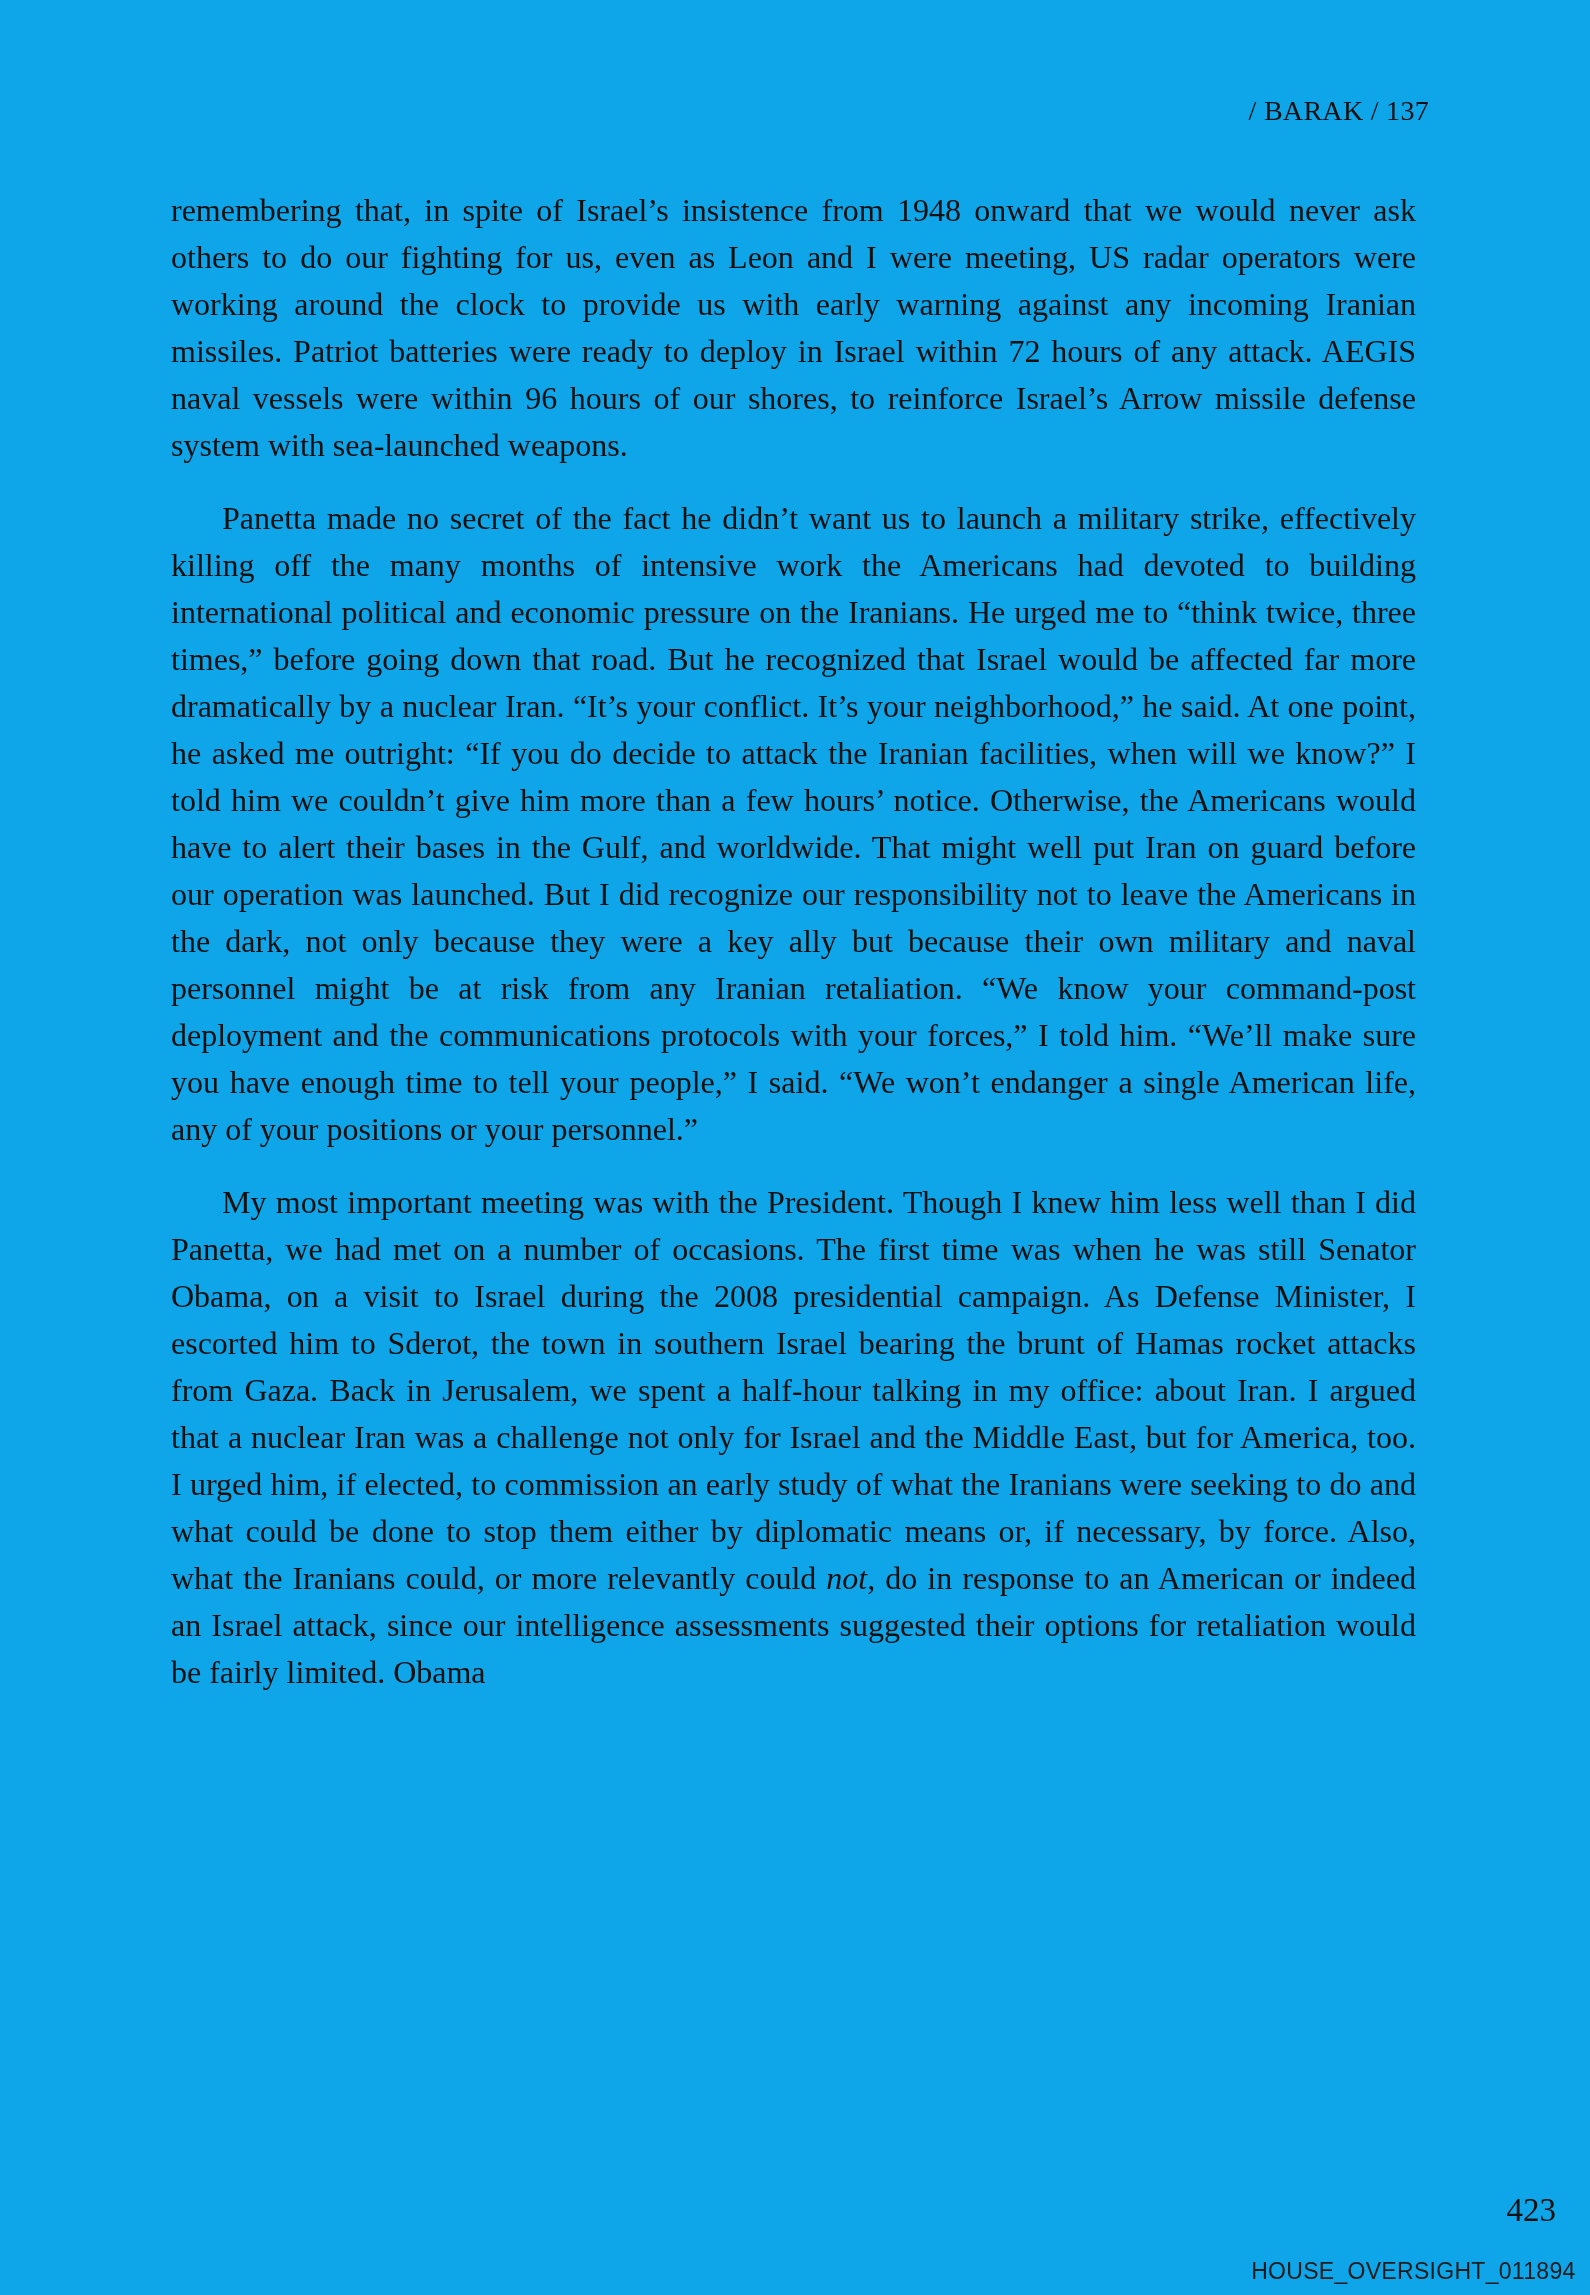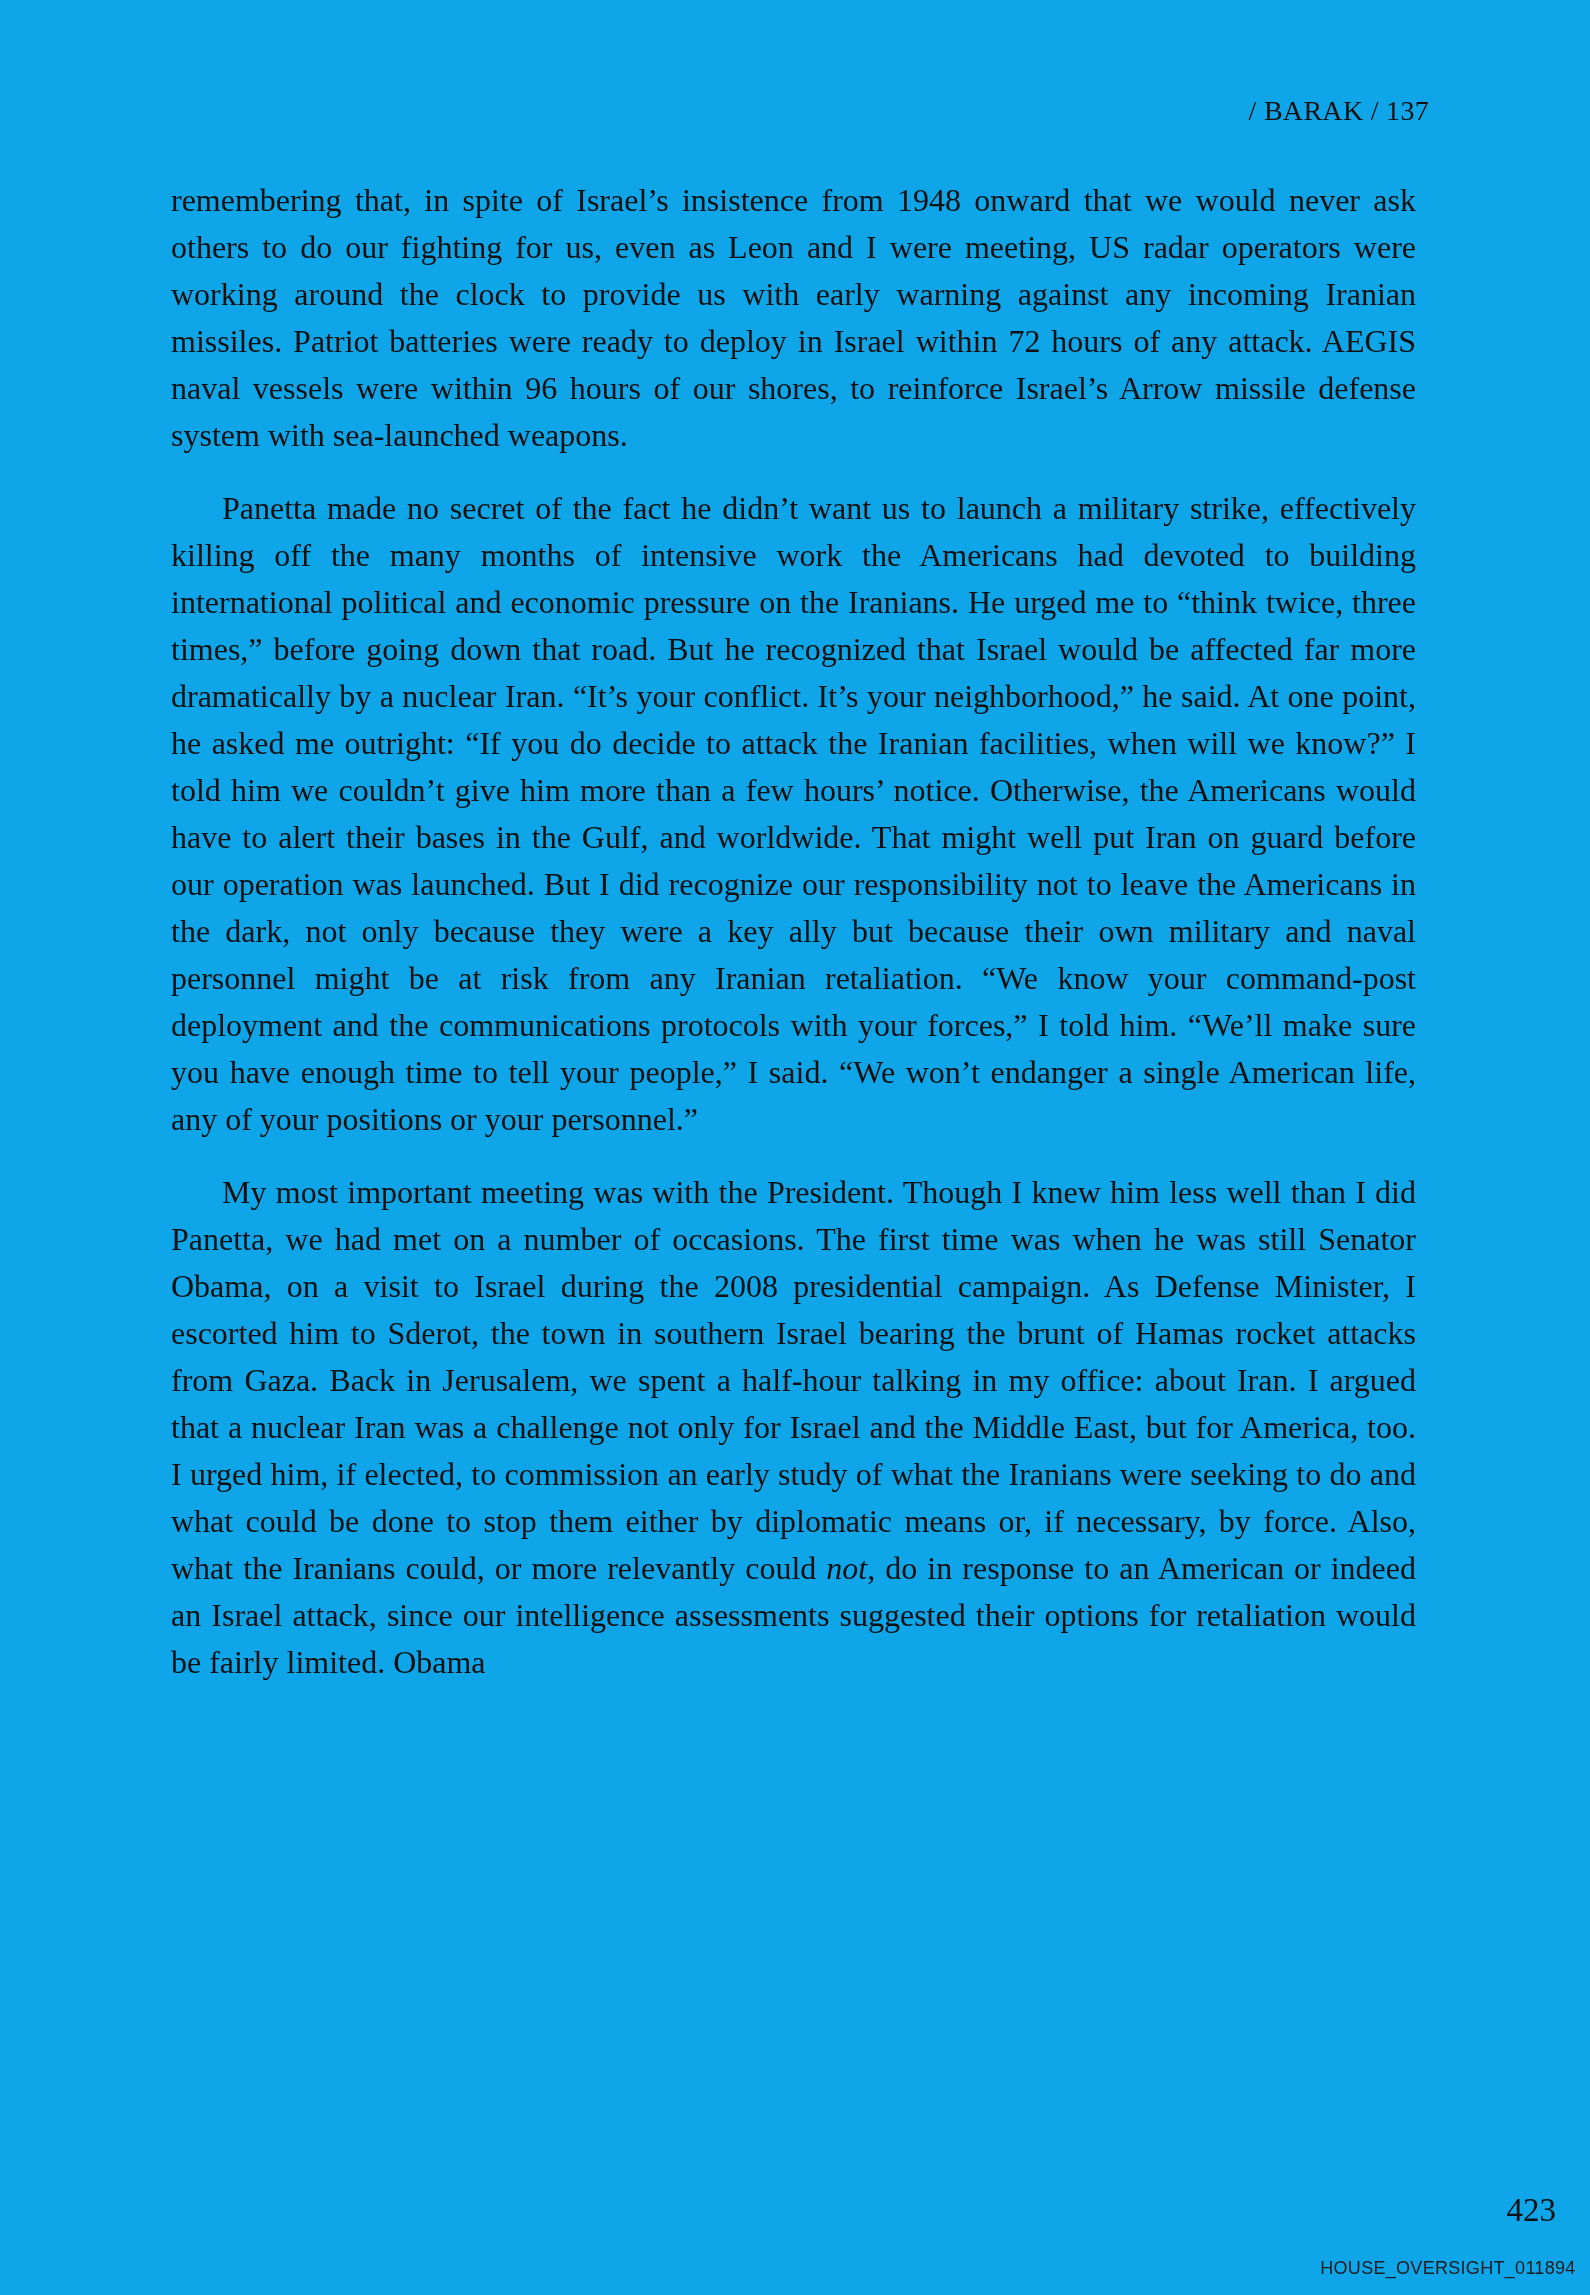--- a/index.html
+++ b/index.html
@@ -19,21 +19,21 @@
     .running-header {
       position: absolute;
       top: 95px;
       right: 162px;
       font-size: 28px;
       letter-spacing: 0.3px;
       white-space: nowrap;
     }
     .body-text {
       position: absolute;
-      top: 177px;
+      top: 187px;
       left: 171px;
       width: 1245px;
       font-size: 32px;
       line-height: 47px;
       text-align: justify;
     }
     .para {
       margin: 0 0 26px 0;
       text-indent: 51px;
     }
@@ -47,21 +47,21 @@
       position: absolute;
       top: 2192px;
       right: 35px;
       font-size: 33px;
     }
     .bates-stamp {
       position: absolute;
       top: 2258px;
       right: 15.4px;
       font-family: "Liberation Sans", sans-serif;
-      font-size: 18px;
+      font-size: 23px;
       color: #1c1c1c;
       letter-spacing: 0.3px;
       white-space: nowrap;
     }
   </style>
 </head>
 <body>
 
 <div class="page">
 

